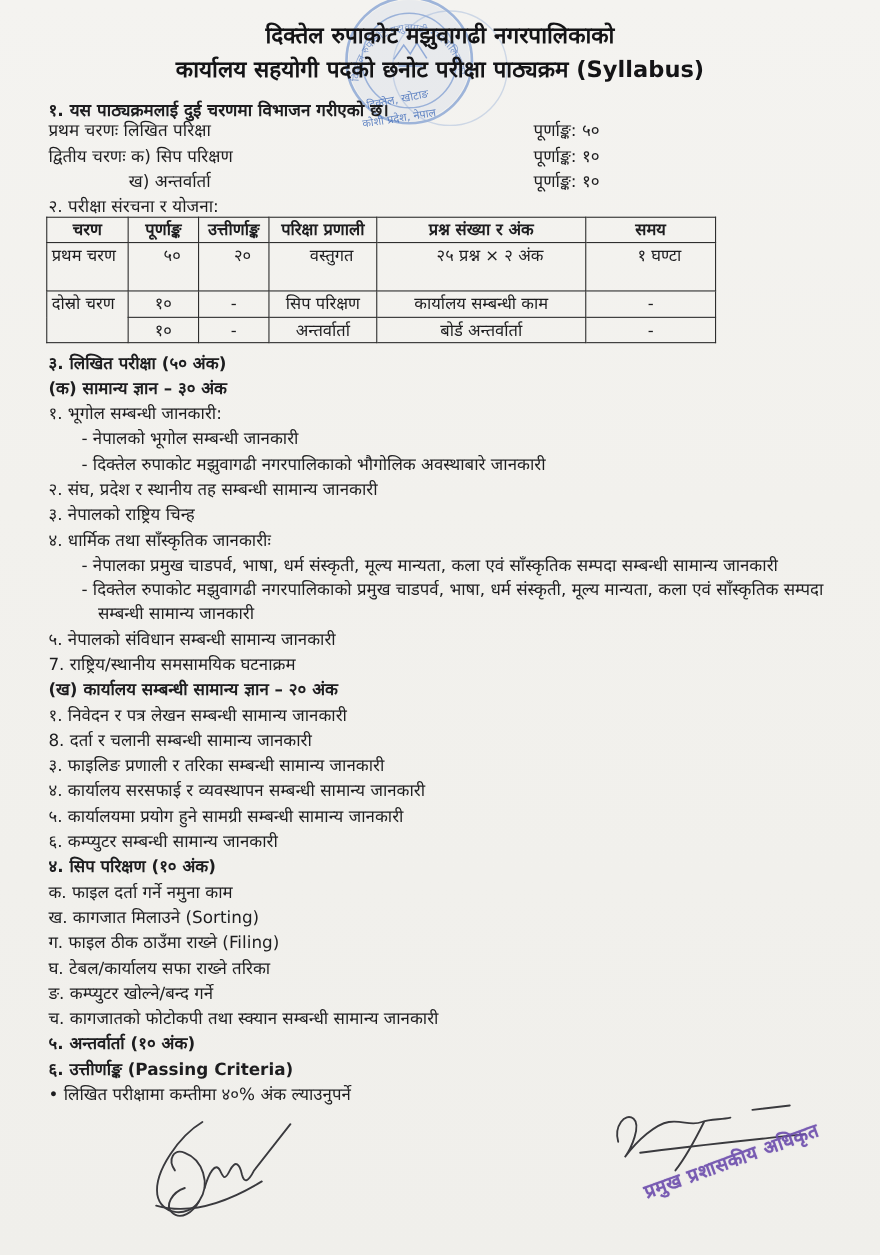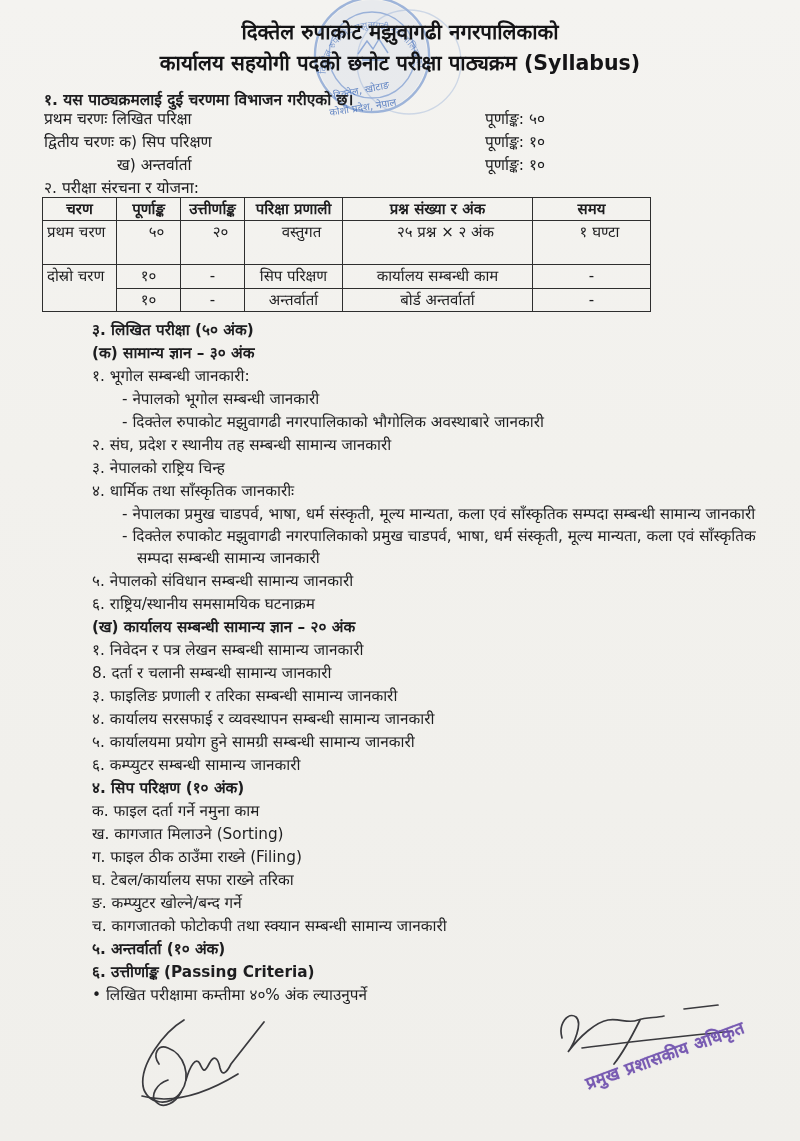--- a/index.html
+++ b/index.html
@@ -22,21 +22,21 @@
   table.plan{position:absolute;left:42px;top:197px;width:608px;border-collapse:collapse;
     table-layout:fixed;font-size:15px;}
   table.plan th,table.plan td{border:1.4px solid #2e2e2e;padding:0 3px;text-align:center;
     vertical-align:top;line-height:22px;overflow:hidden;white-space:nowrap;}
   table.plan th{font-weight:bold;height:22px;margin-top:31px;}
   table.plan .r1 td{height:43px;padding-left:19px;}
   table.plan .r2 td{height:23px;}
   table.plan .r3 td{height:22px;}
   table.plan td.colA{text-align:left;padding-left:4px;}
   .content{position:absolute;left:44px;top:319px;width:736px;font-size:15.3px;}
-  .cl{min-height:23px;line-height:23px;white-space:nowrap;margin-left:48px;}
+  .cl{min-height:23px;line-height:23px;white-space:nowrap;}
   .cl.bold{font-weight:bold;}
   .cl.ind{padding-left:30px;}
   .cl.hang{padding-left:45px;text-indent:-15px;line-height:21.5px;white-space:normal;min-height:44px;}
   .sig{position:absolute;}
   .sig path{fill:none;stroke:#3a3a3e;stroke-width:1.7;stroke-linecap:round;}
   .officer-stamp{position:absolute;left:586px;top:1072px;width:230px;
     font-weight:bold;font-size:17px;letter-spacing:.5px;color:#6e4fae;opacity:.92;
     transform:rotate(-20deg);transform-origin:0 50%;text-shadow:0 0 1px rgba(110,79,174,.55);}
   .seal text{font-family:"DejaVu Sans",sans-serif;}
 </style>
@@ -135,21 +135,21 @@
     <div class="cl bold">(क) सामान्य ज्ञान – ३० अंक</div>
     <div class="cl">१. भूगोल सम्बन्धी जानकारी:</div>
     <div class="cl ind">- नेपालको भूगोल सम्बन्धी जानकारी</div>
     <div class="cl ind">- दिक्तेल रुपाकोट मझुवागढी नगरपालिकाको भौगोलिक अवस्थाबारे जानकारी</div>
     <div class="cl">२. संघ, प्रदेश र स्थानीय तह सम्बन्धी सामान्य जानकारी</div>
     <div class="cl">३. नेपालको राष्ट्रिय चिन्ह</div>
     <div class="cl">४. धार्मिक तथा साँस्कृतिक जानकारीः</div>
     <div class="cl ind">- नेपालका प्रमुख चाडपर्व, भाषा, धर्म संस्कृती, मूल्य मान्यता, कला एवं साँस्कृतिक सम्पदा सम्बन्धी सामान्य जानकारी</div>
     <div class="cl hang">- दिक्तेल रुपाकोट मझुवागढी नगरपालिकाको प्रमुख चाडपर्व, भाषा, धर्म संस्कृती, मूल्य मान्यता, कला एवं साँस्कृतिक सम्पदा  सम्बन्धी सामान्य जानकारी</div>
     <div class="cl">५. नेपालको संविधान सम्बन्धी सामान्य जानकारी</div>
-    <div class="cl">६. राष्ट्रिय/स्थानीय समसामयिक घटनाक्रम</div>
+    <div class="cl">7. राष्ट्रिय/स्थानीय समसामयिक घटनाक्रम</div>
     <div class="cl bold">(ख) कार्यालय सम्बन्धी सामान्य ज्ञान – २० अंक</div>
     <div class="cl">१. निवेदन र पत्र लेखन सम्बन्धी सामान्य जानकारी</div>
     <div class="cl">8. दर्ता र चलानी सम्बन्धी सामान्य जानकारी</div>
     <div class="cl">३. फाइलिङ प्रणाली र तरिका सम्बन्धी सामान्य जानकारी</div>
     <div class="cl">४. कार्यालय सरसफाई र व्यवस्थापन सम्बन्धी सामान्य जानकारी</div>
     <div class="cl">५. कार्यालयमा प्रयोग हुने सामग्री सम्बन्धी सामान्य जानकारी</div>
     <div class="cl">६. कम्प्युटर सम्बन्धी सामान्य जानकारी</div>
     <div class="cl bold">४. सिप परिक्षण (१० अंक)</div>
     <div class="cl">क. फाइल दर्ता गर्ने नमुना काम</div>
     <div class="cl">ख. कागजात मिलाउने (Sorting)</div>

